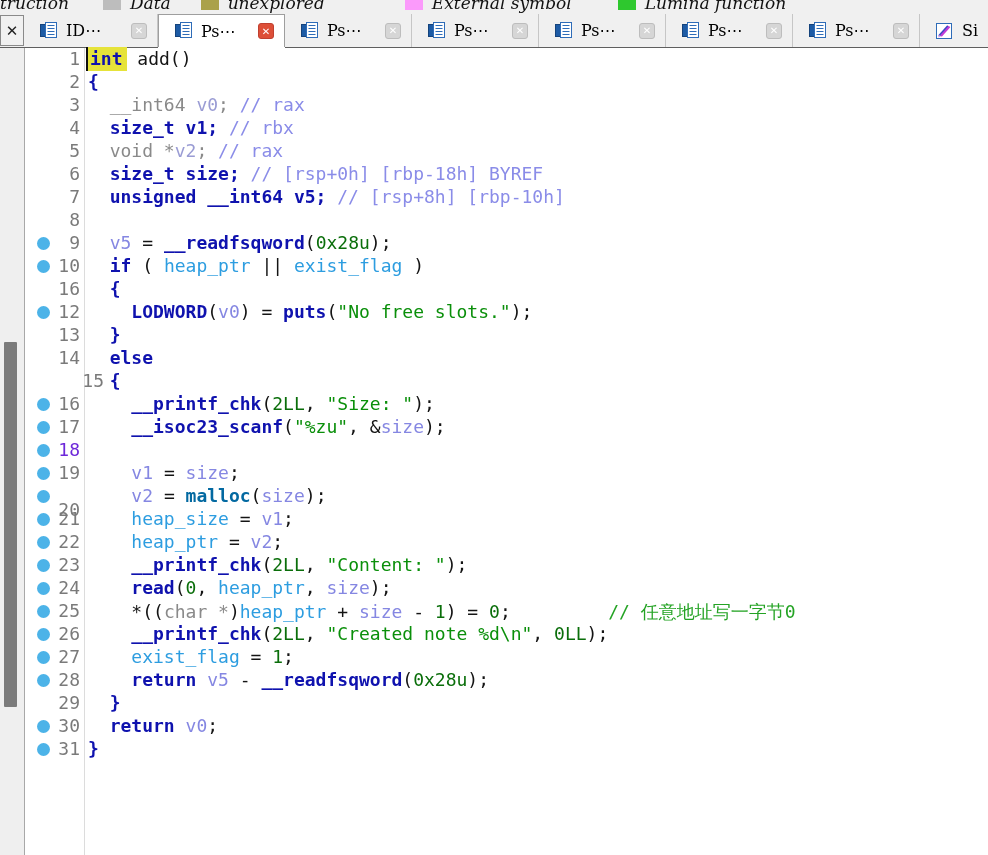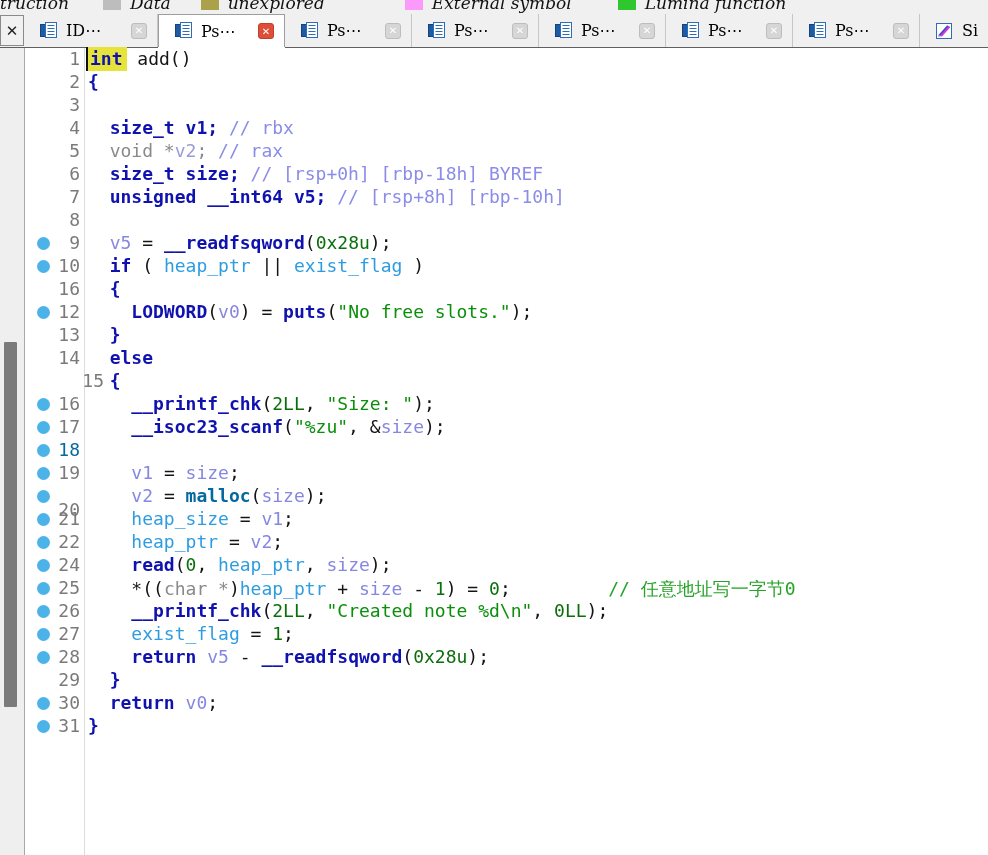--- a/index.html
+++ b/index.html
@@ -186,20 +186,21 @@
       <div class="line">
         <span class="lnum" style="color: rgb(122, 122, 122);">1</span>
         <span class="src"><span class="seg-b seg-hl seg-caret" style="color: rgb(15, 18, 174); background-color: rgb(230, 227, 58);">int</span><span style="color: rgb(20, 20, 20);"> add()</span></span>
       </div>
       <div class="line">
         <span class="lnum" style="color: rgb(122, 122, 122);">2</span>
         <span class="src"><span class="seg-b" style="color: rgb(15, 18, 174);">{</span></span>
       </div>
       <div class="line">
         <span class="lnum" style="color: rgb(122, 122, 122);">3</span>
+        <span class="src"><span style="color: rgb(20, 20, 20);">  </span><span style="color: rgb(138, 138, 138);">__int64 </span><span style="color: rgb(154, 156, 212);">v0</span><span style="color: rgb(138, 138, 138);">; </span><span style="color: rgb(138, 140, 232);">// rax</span></span>
       </div>
       <div class="line">
         <span class="lnum" style="color: rgb(122, 122, 122);">4</span>
         <span class="src"><span style="color: rgb(20, 20, 20);">  </span><span class="seg-b" style="color: rgb(15, 18, 174);">size_t v1;</span><span style="color: rgb(20, 20, 20);"> </span><span style="color: rgb(138, 140, 232);">// rbx</span></span>
       </div>
       <div class="line">
         <span class="lnum" style="color: rgb(122, 122, 122);">5</span>
         <span class="src"><span style="color: rgb(20, 20, 20);">  </span><span style="color: rgb(138, 138, 138);">void *</span><span style="color: rgb(154, 156, 212);">v2</span><span style="color: rgb(138, 138, 138);">; </span><span style="color: rgb(138, 140, 232);">// rax</span></span>
       </div>
       <div class="line">
@@ -250,21 +251,21 @@
         <span class="lnum" style="color: rgb(122, 122, 122);">16</span>
         <span class="src"><span style="color: rgb(20, 20, 20);">    </span><span class="seg-b" style="color: rgb(15, 18, 174);">__printf_chk</span><span style="color: rgb(20, 20, 20);">(</span><span style="color: rgb(10, 110, 10);">2LL</span><span style="color: rgb(20, 20, 20);">, </span><span style="color: rgb(10, 143, 10);">"Size: "</span><span style="color: rgb(20, 20, 20);">);</span></span>
       </div>
       <div class="line">
         <span class="bp-dot" style="background: rgb(76, 179, 232);"></span>
         <span class="lnum" style="color: rgb(122, 122, 122);">17</span>
         <span class="src"><span style="color: rgb(20, 20, 20);">    </span><span class="seg-b" style="color: rgb(15, 18, 174);">__isoc23_scanf</span><span style="color: rgb(20, 20, 20);">(</span><span style="color: rgb(10, 143, 10);">"%zu"</span><span style="color: rgb(20, 20, 20);">, &amp;</span><span style="color: rgb(133, 135, 226);">size</span><span style="color: rgb(20, 20, 20);">);</span></span>
       </div>
       <div class="line">
         <span class="bp-dot" style="background: rgb(76, 179, 232);"></span>
-        <span class="lnum" style="color: #0369a1;">18</span>
+        <span class="lnum" style="color: #6d28d9;">18</span>
       </div>
       <div class="line">
         <span class="bp-dot" style="background: rgb(76, 179, 232);"></span>
         <span class="lnum" style="color: rgb(122, 122, 122);">19</span>
         <span class="src"><span style="color: rgb(20, 20, 20);">    </span><span style="color: rgb(133, 135, 226);">v1</span><span style="color: rgb(20, 20, 20);"> = </span><span style="color: rgb(133, 135, 226);">size</span><span style="color: rgb(20, 20, 20);">;</span></span>
       </div>
       <div class="line">
         <span class="bp-dot" style="background: rgb(76, 179, 232);"></span>
         <span class="lnum" style="color: rgb(122, 122, 122); margin-top: 14px;">20</span>
         <span class="src"><span style="color: rgb(20, 20, 20);">    </span><span style="color: rgb(133, 135, 226);">v2</span><span style="color: rgb(20, 20, 20);"> = </span><span class="seg-b" style="color: #0369a1;">malloc</span><span style="color: rgb(20, 20, 20);">(</span><span style="color: rgb(133, 135, 226);">size</span><span style="color: rgb(20, 20, 20);">);</span></span>
@@ -274,20 +275,25 @@
         <span class="lnum" style="color: rgb(122, 122, 122);">21</span>
         <span class="src"><span style="color: rgb(20, 20, 20);">    </span><span style="color: rgb(45, 157, 224);">heap_size</span><span style="color: rgb(20, 20, 20);"> = </span><span style="color: rgb(133, 135, 226);">v1</span><span style="color: rgb(20, 20, 20);">;</span></span>
       </div>
       <div class="line">
         <span class="bp-dot" style="background: rgb(76, 179, 232);"></span>
         <span class="lnum" style="color: rgb(122, 122, 122);">22</span>
         <span class="src"><span style="color: rgb(20, 20, 20);">    </span><span style="color: rgb(45, 157, 224);">heap_ptr</span><span style="color: rgb(20, 20, 20);"> = </span><span style="color: rgb(133, 135, 226);">v2</span><span style="color: rgb(20, 20, 20);">;</span></span>
       </div>
       <div class="line">
         <span class="bp-dot" style="background: rgb(76, 179, 232);"></span>
+        <span class="lnum" style="color: rgb(122, 122, 122);">23</span>
+        <span class="src"><span style="color: rgb(20, 20, 20);">    </span><span class="seg-b" style="color: rgb(15, 18, 174);">__printf_chk</span><span style="color: rgb(20, 20, 20);">(</span><span style="color: rgb(10, 110, 10);">2LL</span><span style="color: rgb(20, 20, 20);">, </span><span style="color: rgb(10, 143, 10);">"Content: "</span><span style="color: rgb(20, 20, 20);">);</span></span>
+      </div>
+      <div class="line">
+        <span class="bp-dot" style="background: rgb(76, 179, 232);"></span>
         <span class="lnum" style="color: rgb(122, 122, 122);">24</span>
         <span class="src"><span style="color: rgb(20, 20, 20);">    </span><span class="seg-b" style="color: rgb(15, 18, 174);">read</span><span style="color: rgb(20, 20, 20);">(</span><span style="color: rgb(10, 110, 10);">0</span><span style="color: rgb(20, 20, 20);">, </span><span style="color: rgb(45, 157, 224);">heap_ptr</span><span style="color: rgb(20, 20, 20);">, </span><span style="color: rgb(133, 135, 226);">size</span><span style="color: rgb(20, 20, 20);">);</span></span>
       </div>
       <div class="line">
         <span class="bp-dot" style="background: rgb(76, 179, 232);"></span>
         <span class="lnum" style="color: rgb(122, 122, 122);">25</span>
         <span class="src"><span style="color: rgb(20, 20, 20);">    </span><span style="color: rgb(20, 20, 20);">*((</span><span style="color: rgb(138, 138, 138);">char *</span><span style="color: rgb(20, 20, 20);">)</span><span style="color: rgb(45, 157, 224);">heap_ptr</span><span style="color: rgb(20, 20, 20);"> + </span><span style="color: rgb(133, 135, 226);">size</span><span style="color: rgb(20, 20, 20);"> - </span><span style="color: rgb(10, 110, 10);">1</span><span style="color: rgb(20, 20, 20);">) = </span><span style="color: rgb(10, 110, 10);">0</span><span style="color: rgb(20, 20, 20);">;</span><span style="color: rgb(20, 20, 20);">         </span><span style="color: rgb(36, 163, 36);">// 任意地址写一字节0</span></span>
       </div>
       <div class="line">
         <span class="bp-dot" style="background: rgb(76, 179, 232);"></span>

